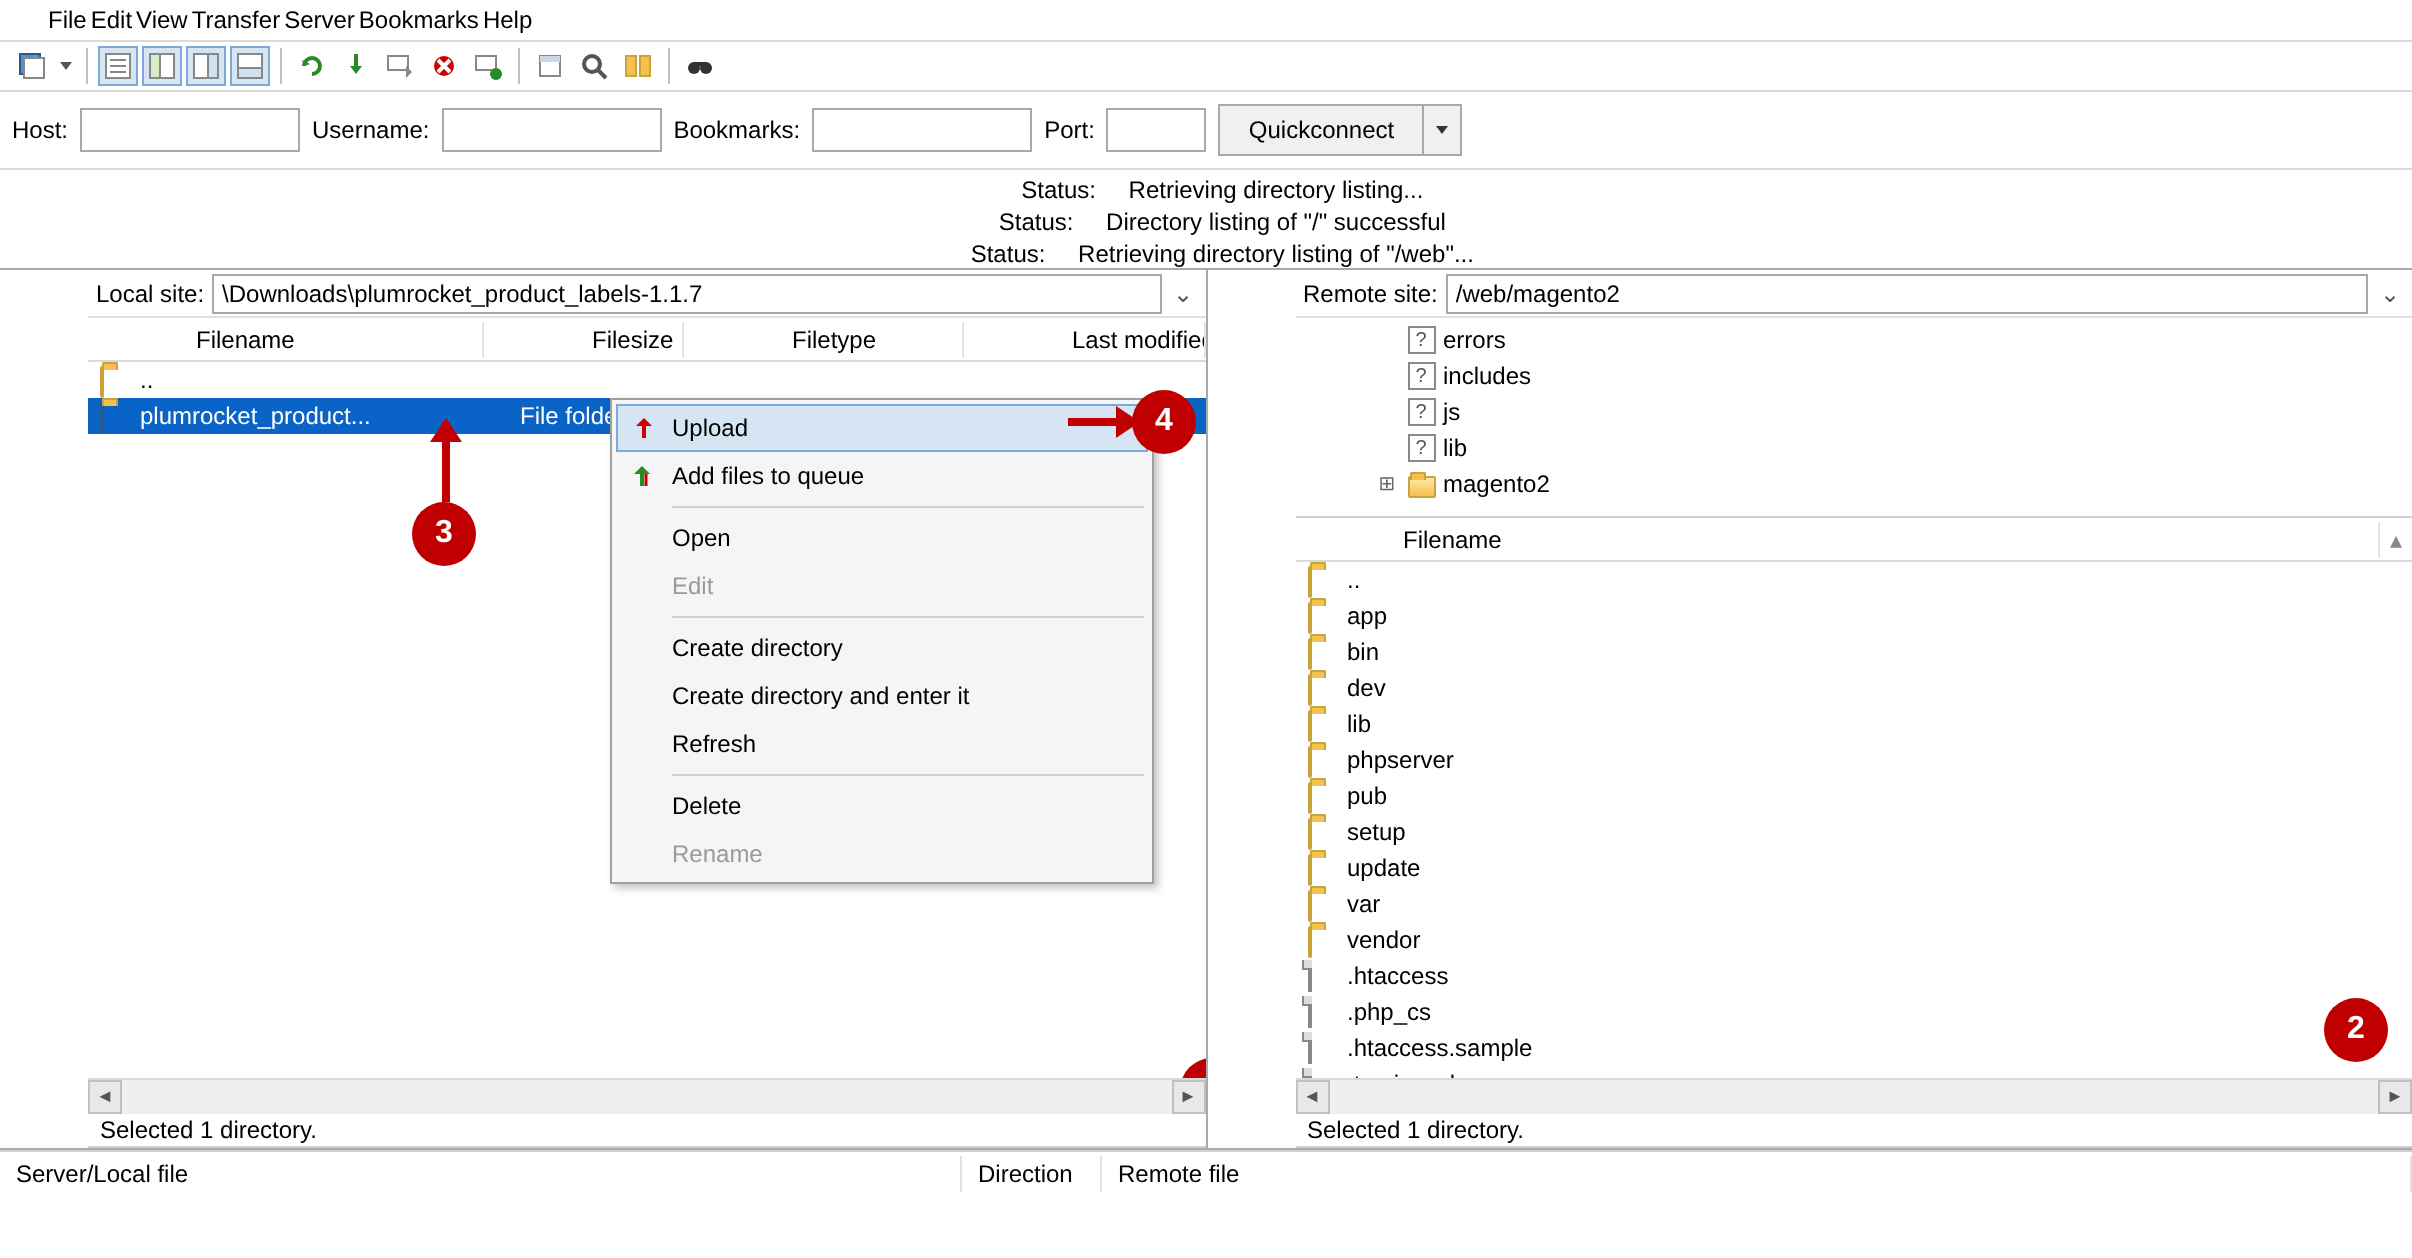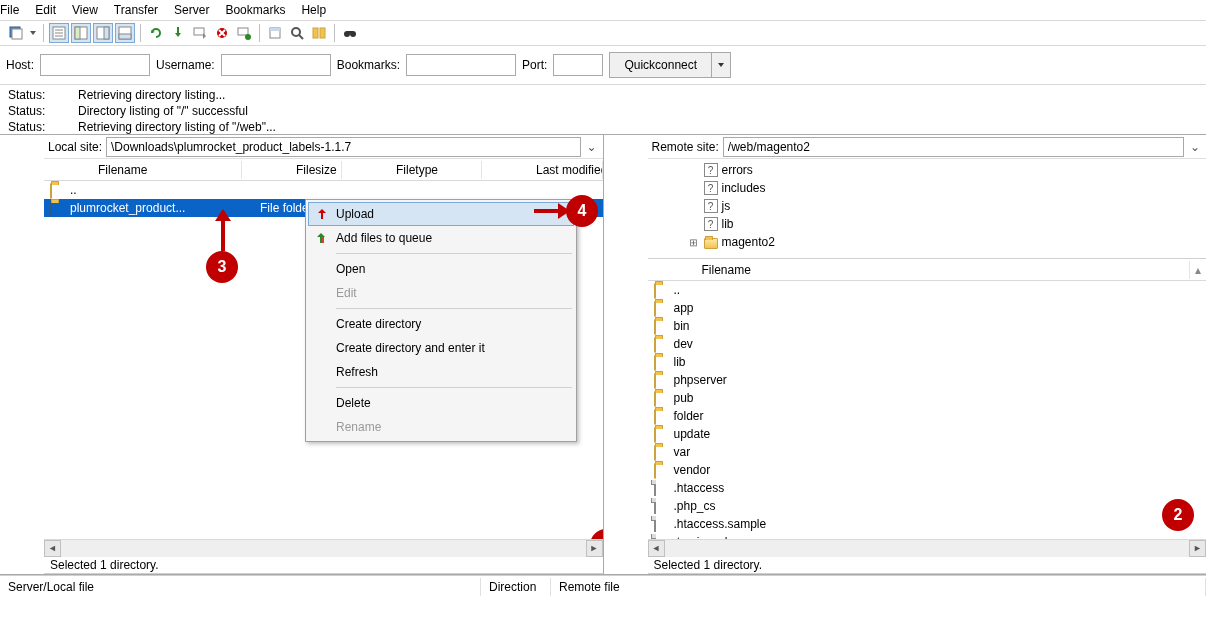--- a/index.html
+++ b/index.html
@@ -1,38 +1,38 @@
 <!DOCTYPE html>
 <html><head>
 <meta charset="utf-8">
 <style>
 * { box-sizing: border-box; margin: 0; padding: 0; font-family: "Segoe UI", Tahoma, sans-serif; font-size: 12px; }
 body { background: #fff; width: 1206px; height: 629px; overflow: hidden; color: #000; }
 
-.menubar { display: flex; gap: 16px; padding: 3px 0; border-bottom: 1px solid #d9d9d9; }
+.menubar { display: flex; gap: 2px; padding: 3px 24px; border-bottom: 1px solid #d9d9d9; }
 .menubar span { cursor: default; }
 
 .toolbar { display: flex; gap: 2px; padding: 2px 6px; border-bottom: 1px solid #d9d9d9; align-items: center; }
 .tb-btn { width: 20px; height: 20px; display: flex; align-items: center; justify-content: center; border: 1px solid transparent; }
 .tb-btn.active { border: 1px solid #7da9d8; background: #d6e5f3; }
 .tb-sep { width: 1px; height: 18px; background: #c0c0c0; margin: 0 3px; }
 
 .connbar { display: flex; align-items: center; gap: 6px; padding: 6px 6px; border-bottom: 1px solid #d9d9d9; }
 .connbar label { color: #000; }
 .connbar input { border: 1px solid #a9a9a9; height: 22px; padding: 0 4px; background: #fff; }
 .connbar input.host { width: 110px; }
 .connbar input.user { width: 110px; }
 .connbar input.pass { width: 110px; }
 .connbar input.port { width: 50px; }
 .qc-wrap { display: flex; border: 1px solid #a9a9a9; height: 26px; align-items: stretch; }
 .qc-btn { padding: 0 14px; display: flex; align-items: center; background: #f0f0f0; border-right: 1px solid #a9a9a9; }
 .qc-dd { width: 18px; display: flex; align-items: center; justify-content: center; background: #f0f0f0; }
 
 .log { padding: 2px 8px; border-bottom: 1px solid #a9a9a9; height: 50px; overflow: hidden; font-size: 12px; line-height: 16px; }
-.log div { white-space: nowrap; }
+.log div { white-space: nowrap; text-align: center; }
 .log .k { display: inline-block; width: 70px; }
 
 .panels { display: flex; border-bottom: 1px solid #a9a9a9; height: 440px; }
 .panel { flex: 1; display: flex; flex-direction: column; overflow: hidden; position: relative; padding-left: 44px; }
 .panel.left { border-right: 1px solid #a9a9a9; }
 
 .sitebar { display: flex; align-items: center; padding: 2px 4px; gap: 4px; border-bottom: 1px solid #e0e0e0; height: 24px; }
 .sitebar input { flex: 1; border: 1px solid #a9a9a9; height: 20px; padding: 0 4px; }
 
 .listhdr { display: flex; border-bottom: 1px solid #d9d9d9; background: #fff; height: 22px; align-items: center; }
@@ -372,21 +372,21 @@
         <div class="row">
           <span class="ico"><span class="folder-ico"></span></span>
           <span class="name">phpserver</span>
         </div>
         <div class="row">
           <span class="ico"><span class="folder-ico"></span></span>
           <span class="name">pub</span>
         </div>
         <div class="row">
           <span class="ico"><span class="folder-ico"></span></span>
-          <span class="name">folder</span>
+          <span class="name">setup</span>
         </div>
         <div class="row">
           <span class="ico"><span class="folder-ico"></span></span>
           <span class="name">update</span>
         </div>
         <div class="row">
           <span class="ico"><span class="folder-ico"></span></span>
           <span class="name">var</span>
         </div>
         <div class="row">

